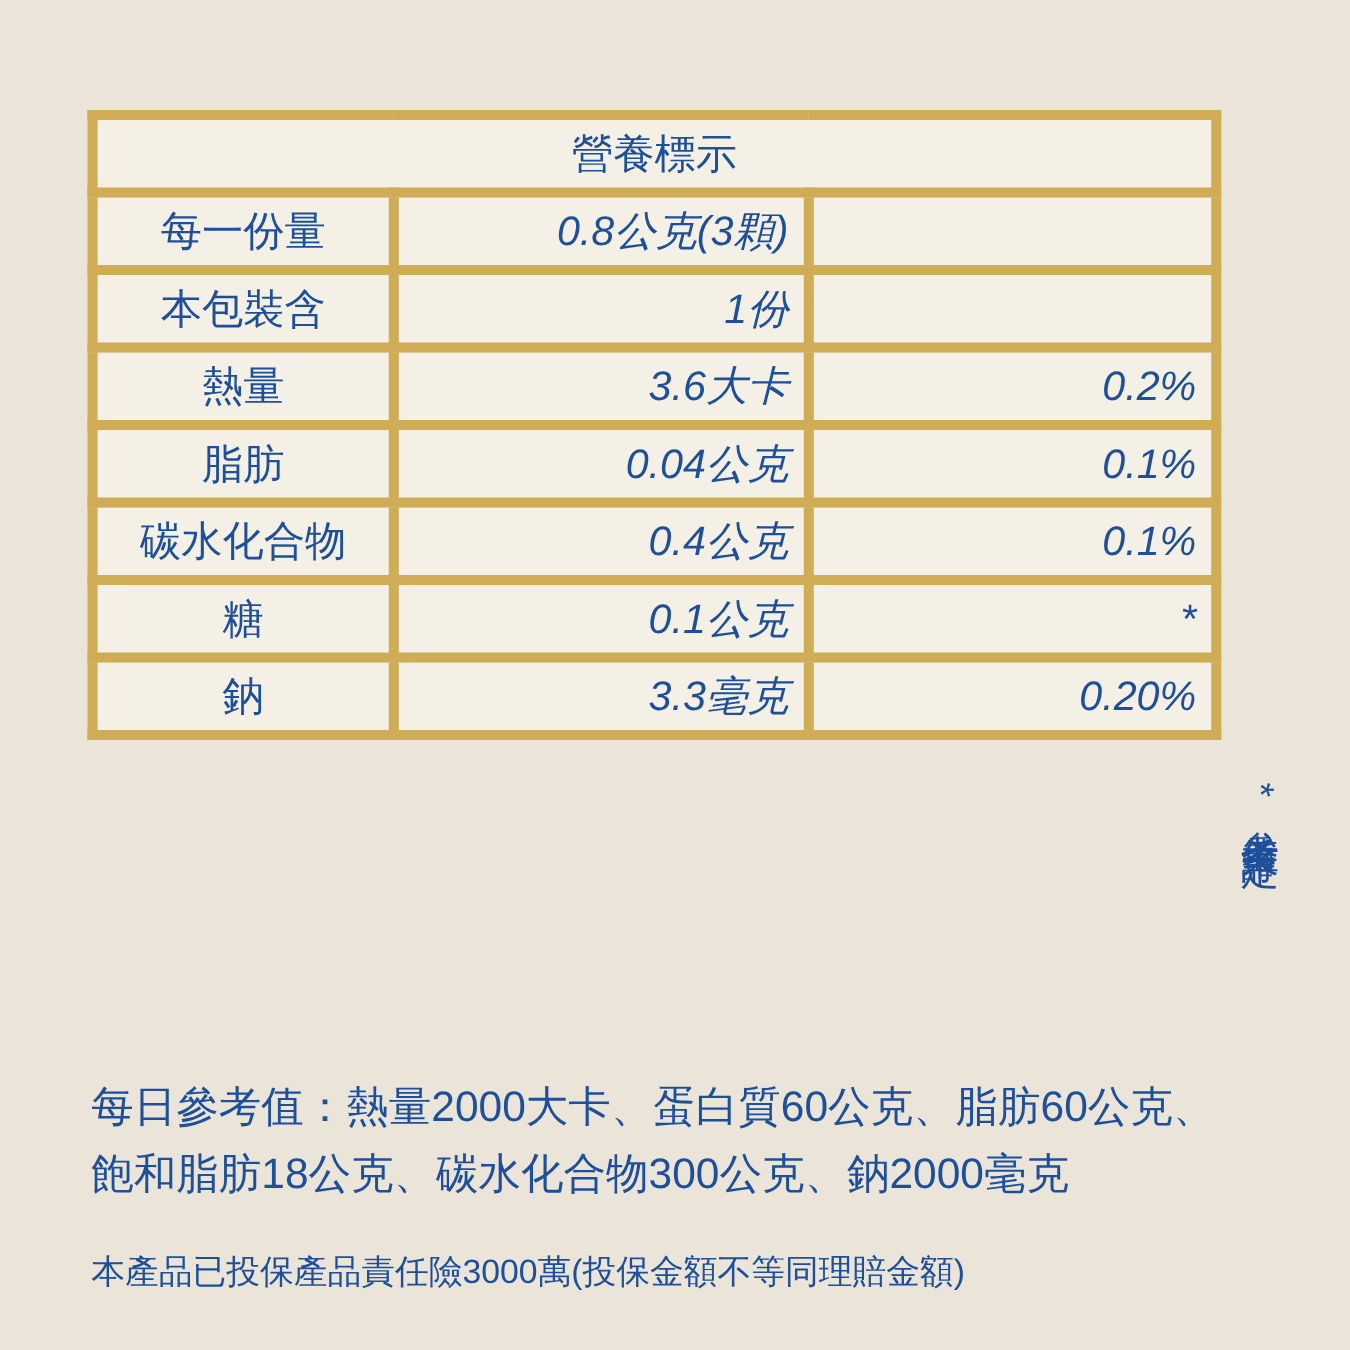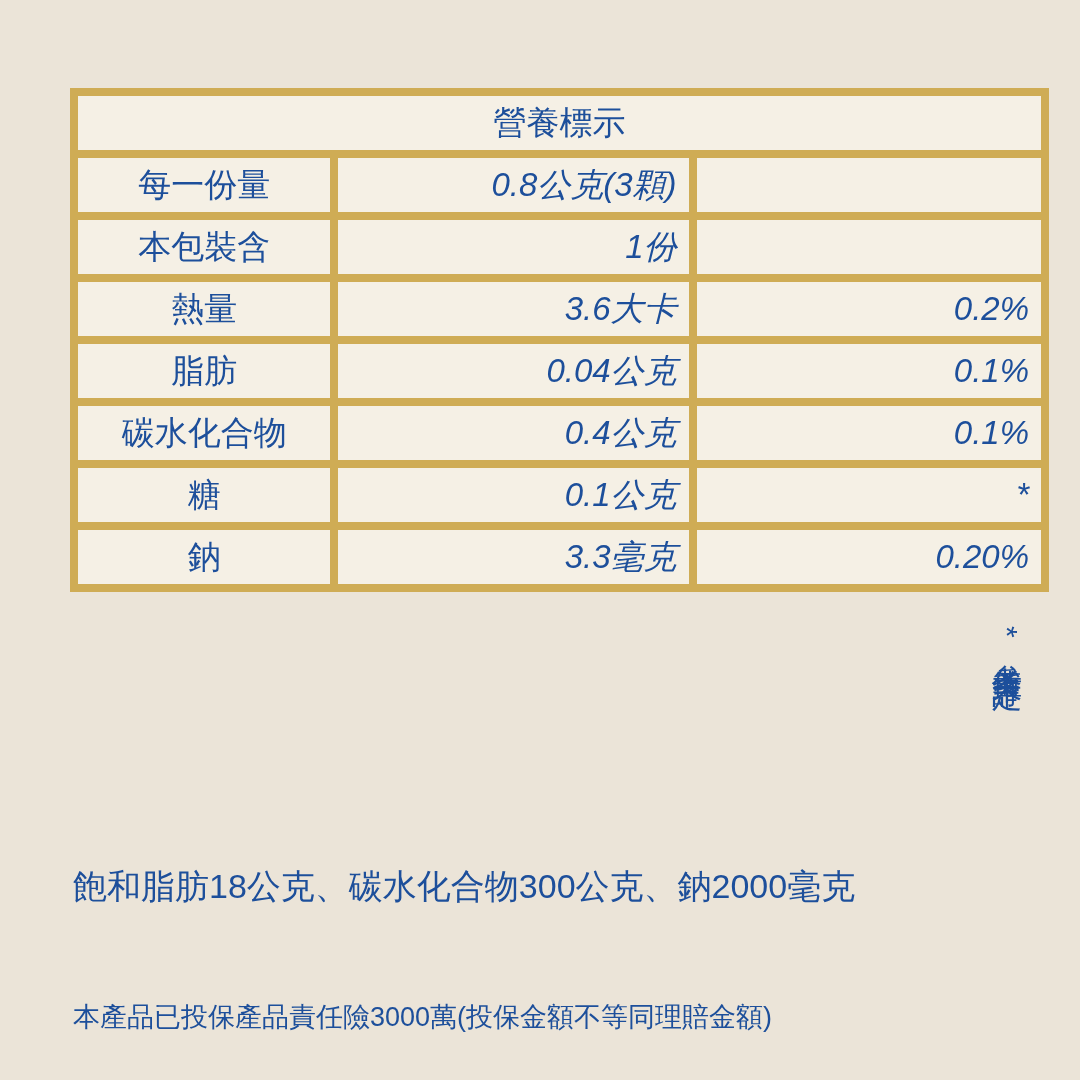--- a/index.html
+++ b/index.html
@@ -11,21 +11,21 @@
   }
   html,body{margin:0;padding:0;}
   body{
     width:1080px;height:1080px;position:relative;overflow:hidden;
     background:var(--page-bg);
     color:var(--blue);
     font-family:"Liberation Sans","DejaVu Sans",sans-serif;
   }
   table.nutrition{
     position:absolute;left:70px;top:88px;
-    width:979px;border-collapse:collapse;table-layout:fixed;
+    width:907px;border-collapse:collapse;table-layout:fixed;
   }
   table.nutrition td{
     border:8px solid var(--gold);
     background:var(--cell-bg);
     font-size:33px;height:54px;
     padding:0 12px;box-sizing:content-box;
     white-space:nowrap;overflow:hidden;
   }
   td.gray{background:var(--gray-bg);}
   td.title-cell{text-align:center;font-size:35px;}
@@ -94,16 +94,17 @@
       <td class="gray label-cell">鈉</td>
       <td class="value-cell">3.3毫克</td>
       <td class="dv-cell">0.20%</td>
     </tr>
   </tbody>
 </table>
 
 <div class="side-note">*參考值未訂定</div>
 
 <div class="footnote">
+  <div>每日參考值：熱量2000大卡、蛋白質60公克、脂肪60公克、</div>
   <div>飽和脂肪18公克、碳水化合物300公克、鈉2000毫克</div>
 </div>
 
 <div class="insurance-note">本產品已投保產品責任險3000萬(投保金額不等同理賠金額)</div>
 
 </body></html>

